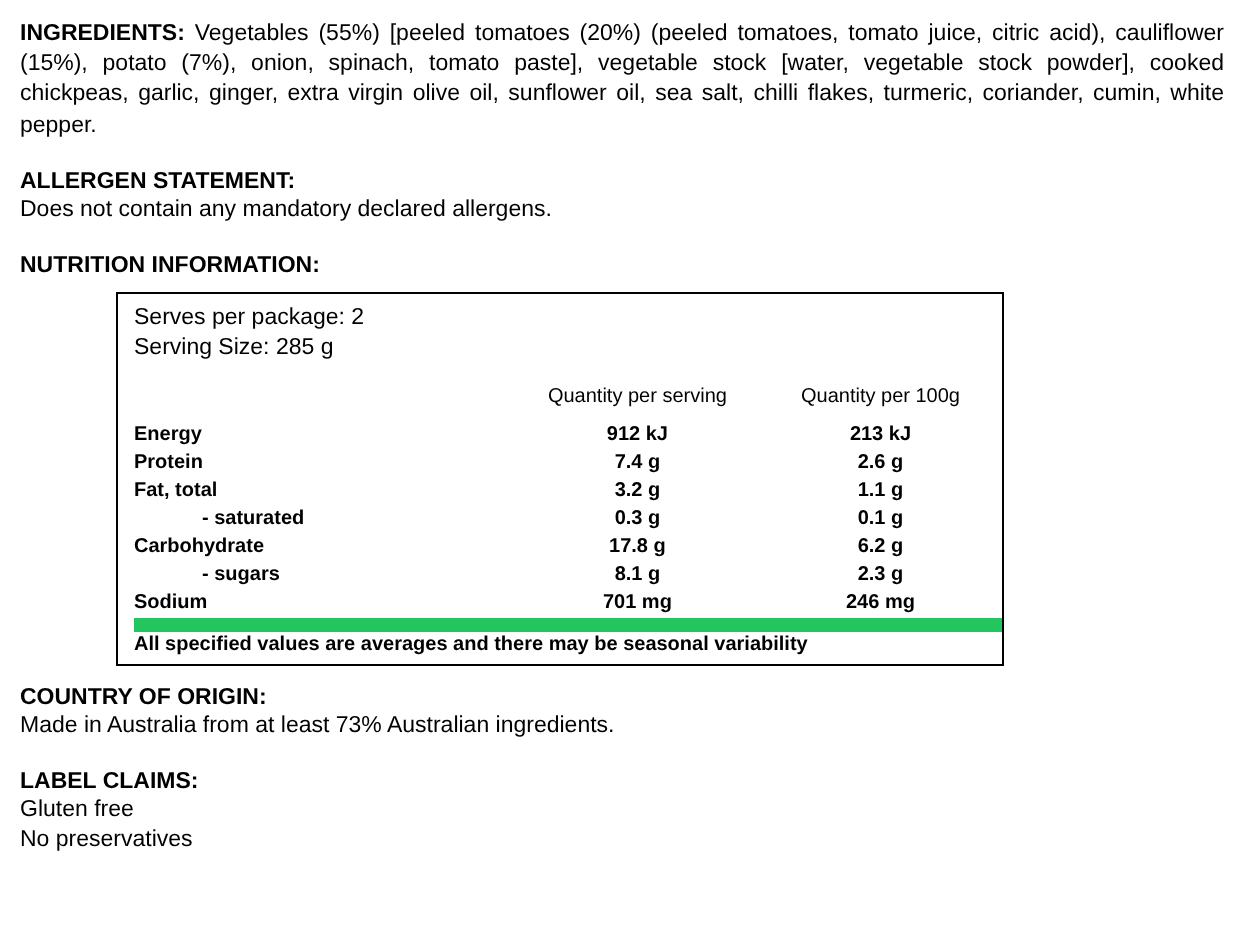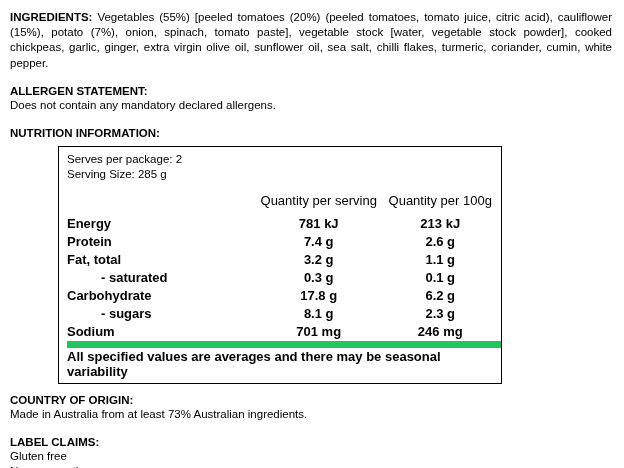--- a/index.html
+++ b/index.html
@@ -43,21 +43,21 @@
     margin: 7px 0 0 50px;
     width: 444px;
     border: 1px solid #000;
     box-sizing: border-box;
     padding: 5px 0 2px 8px;
   }
   .nut-top { line-height: 1.35; margin-bottom: 10px; }
   table.nut {
     border-collapse: collapse;
     width: 100%;
-    font-size: 13px;
+    font-size: 10px;
   }
   table.nut th {
     font-weight: normal;
     text-align: center;
     padding: 0 0 7px 0;
   }
   table.nut td {
     padding: 1.5px 0;
     vertical-align: top;
     font-weight: bold;
@@ -107,21 +107,21 @@
         <thead>
           <tr>
             <th></th>
             <th>Quantity per serving</th>
             <th>Quantity per 100g</th>
           </tr>
         </thead>
         <tbody>
           <tr>
             <td class="label">Energy</td>
-            <td class="val">781 kJ</td>
+            <td class="val">912 kJ</td>
             <td class="val">213 kJ</td>
           </tr>
           <tr>
             <td class="label">Protein</td>
             <td class="val">7.4 g</td>
             <td class="val">2.6 g</td>
           </tr>
           <tr>
             <td class="label">Fat, total</td>
             <td class="val">3.2 g</td>

